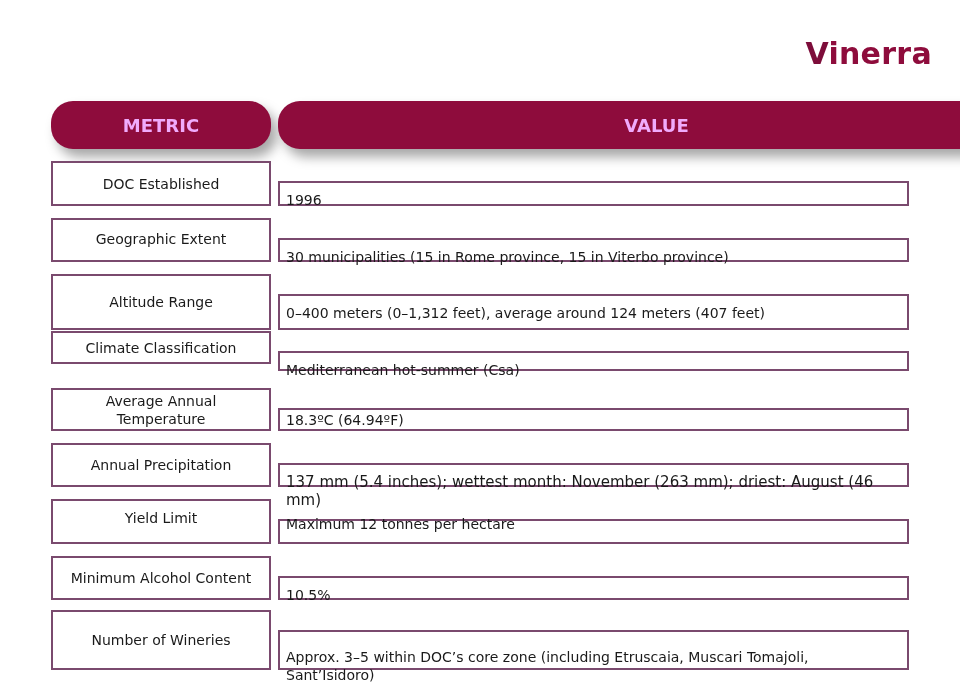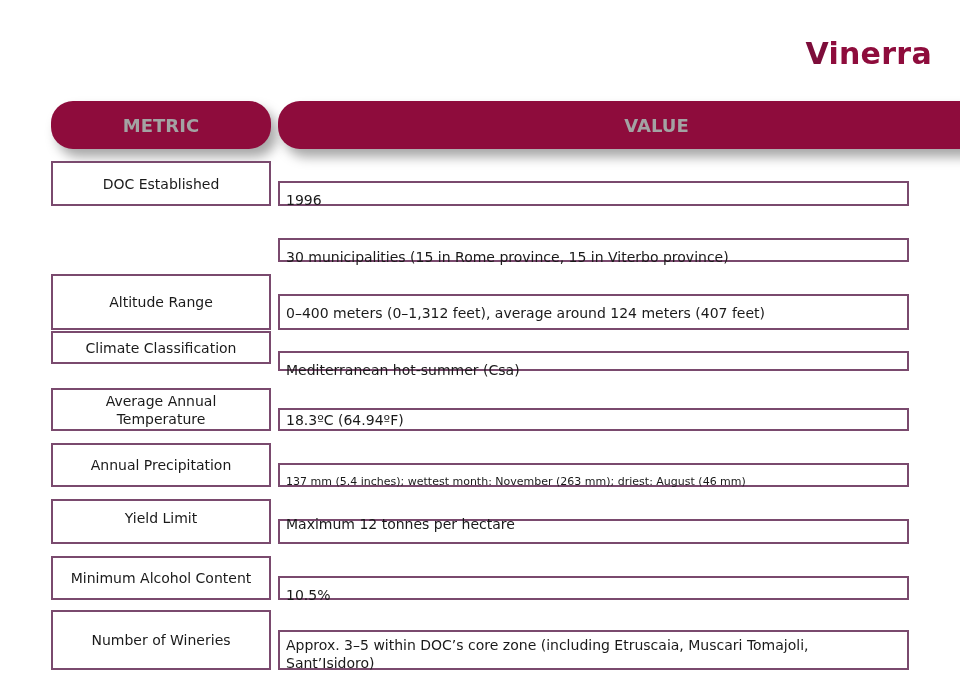--- a/index.html
+++ b/index.html
@@ -8,21 +8,21 @@
     font-family: "Liberation Sans", "DejaVu Sans", sans-serif; color: #1a1a1a;
   }
   .logo {
     position: absolute; right: 28px; top: 36px;
     font-family: "DejaVu Sans", sans-serif; font-size: 30px; font-weight: bold;
     color: #8e0c3c; letter-spacing: 0.3px;
   }
   .logo .v { color: #7d0d3a; }
   .header-cell {
     position: absolute; top: 101px; height: 48px; background: #8e0c3c;
-    color: #a3a3a3; font-weight: bold; font-size: 18px;
+    color: #f0abfc; font-weight: bold; font-size: 18px;
     display: flex; align-items: center; justify-content: center;
     box-shadow: 6px 8px 12px rgba(0,0,0,0.35);
     font-family: "DejaVu Sans", sans-serif;
     border-radius: 22px;
   }
   .hdr-metric { left: 51px; width: 220px; }
   .hdr-value { left: 278px; width: 757px; }
   .row { position: absolute; left: 51px; width: 858px; }
   .cell {
     position: absolute; top: 4px; bottom: 0; box-sizing: border-box;
@@ -38,42 +38,43 @@
 <div class="logo"><span class="v">V</span><span>inerra</span></div>
 
 <div class="header-cell hdr-metric">METRIC</div>
 <div class="header-cell hdr-value">VALUE</div>
 
 <div class="row" style="top:157px;height:49px">
   <div class="cell metric">DOC Established</div>
   <div class="cell value">1996</div>
 </div>
 <div class="row" style="top:214px;height:48px">
+  <div class="cell metric" style="align-items:flex-start;padding-top:10px">Geographic Extent</div>
   <div class="cell value">30 municipalities (15 in Rome province, 15 in Viterbo province)</div>
 </div>
 <div class="row" style="top:270px;height:60px">
   <div class="cell metric">Altitude Range</div>
   <div class="cell value">0–400 meters (0–1,312 feet), average around 124 meters (407 feet)</div>
 </div>
 <div class="row" style="top:327px;height:37px">
   <div class="cell metric">Climate Classification</div>
   <div class="cell value">Mediterranean hot-summer (Csa)</div>
 </div>
 <div class="row" style="top:384px;height:47px">
   <div class="cell metric">Average Annual Temperature</div>
   <div class="cell value" style="display:flex;align-items:center;padding-top:0;padding-bottom:0">18.3ºC (64.94ºF)</div>
 </div>
 <div class="row" style="top:439px;height:48px">
   <div class="cell metric">Annual Precipitation</div>
-  <div class="cell value" style="font-size:11px">137 mm (5.4 inches); wettest month: November (263 mm); driest: August (46 mm)</div>
+  <div class="cell value" style="font-size:15px">137 mm (5.4 inches); wettest month: November (263 mm); driest: August (46 mm)</div>
 </div>
 <div class="row" style="top:495px;height:49px">
   <div class="cell metric" style="align-items:flex-start;padding-top:8px">Yield Limit</div>
   <div class="cell value" style="display:flex;align-items:center;padding-top:0;padding-bottom:16px">Maximum 12 tonnes per hectare</div>
 </div>
 <div class="row" style="top:552px;height:48px">
   <div class="cell metric">Minimum Alcohol Content</div>
   <div class="cell value">10.5%</div>
 </div>
 <div class="row" style="top:606px;height:64px">
   <div class="cell metric">Number of Wineries</div>
-  <div class="cell value" style="padding-top:4px">Approx. 3–5 within DOC’s core zone (including Etruscaia, Muscari Tomajoli, Sant’Isidoro)</div>
+  <div class="cell value" style="padding-top:16px">Approx. 3–5 within DOC’s core zone (including Etruscaia, Muscari Tomajoli, Sant’Isidoro)</div>
 </div>
 
 </body></html>

